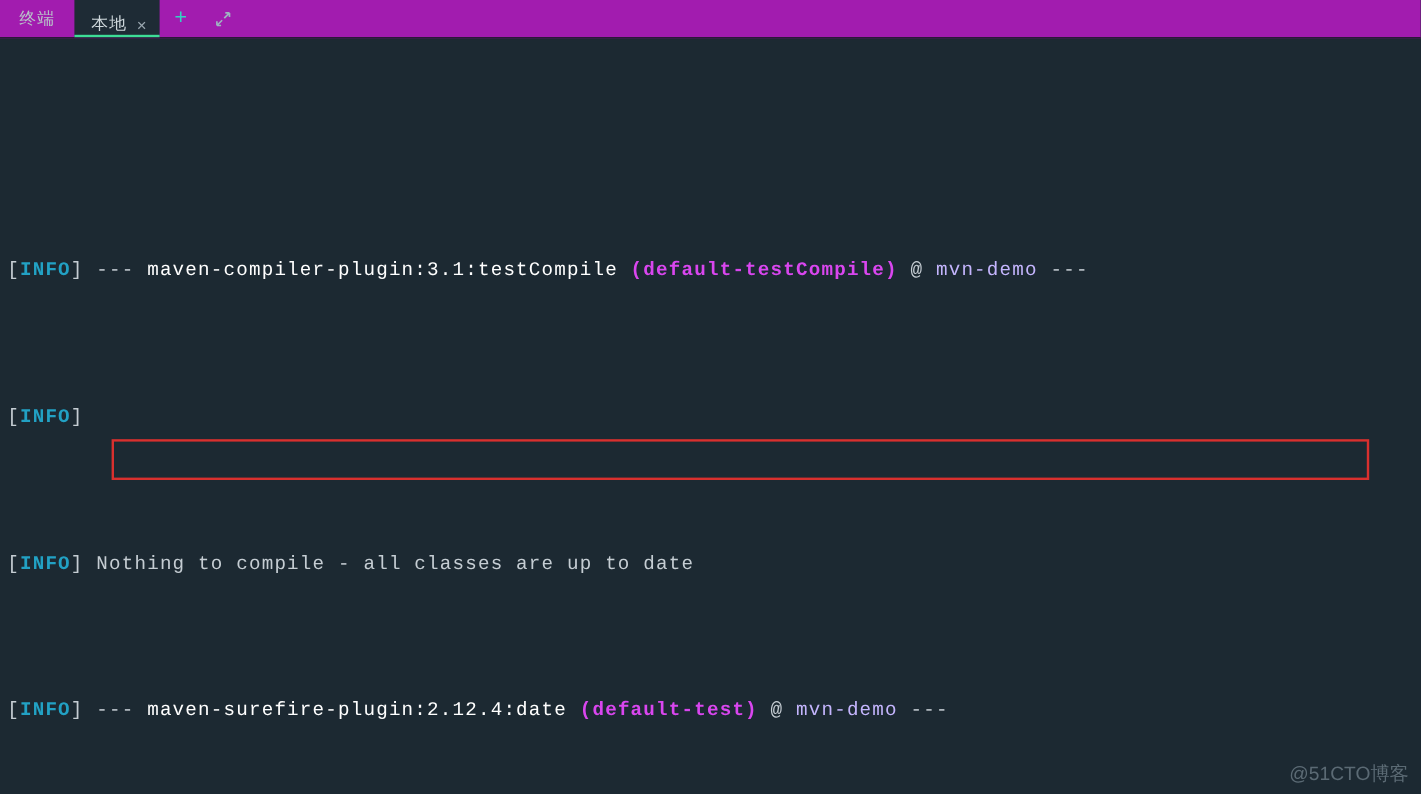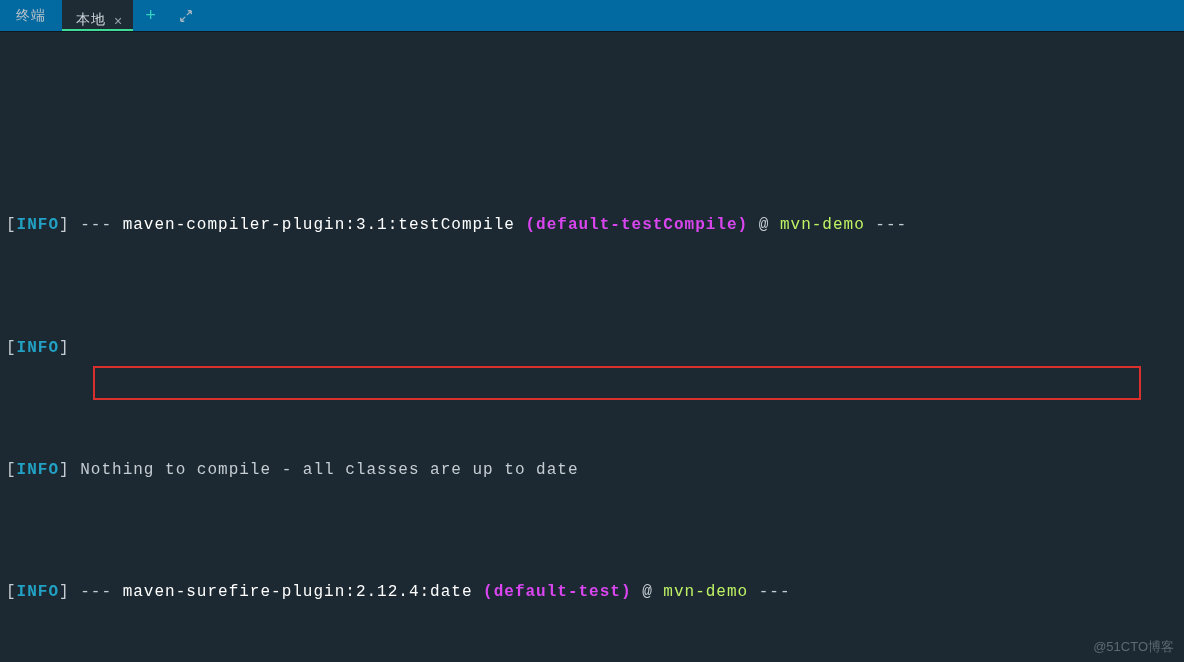--- a/index.html
+++ b/index.html
@@ -8,21 +8,21 @@
     font-family: "Consolas","Courier New",monospace;
     font-size:16px;
     color:#c5cdd3;
     width:1184px;
     height:662px;
     overflow:hidden;
     letter-spacing:1px;
   }
   .tabbar {
     height:32px;
-    background:#0369a1;
+    background:#a21caf;
     display:flex;
     align-items:stretch;
     border-bottom:1px solid #0f181e;
   }
   .tabbar-label {
     display:flex; align-items:center;
     padding:0 16px;
     color:#b8c2c9;
     font-size:14px;
     font-family:"Microsoft YaHei","PingFang SC",sans-serif;
@@ -48,32 +48,32 @@
     white-space:pre;
     position:relative;
   }
   .row { display:block; }
   .bracket { color:#c5cdd3; }
   .lvl { color:#22a1c4; font-weight:bold;margin-top:28px; }
   .dash, .plain { color:#c5cdd3; }
   .plugin { color:#ffffff; }
   .goal { color:#d946ef; font-weight:bold; }
   .at { color:#c5cdd3; }
-  .proj { color:#bef264;text-align:center; }
+  .proj { color:#c4b5fd;text-align:center; }
   .highlight-box {
     position:absolute;
     border:2px solid #d9302e;
     pointer-events:none;
   }
   .watermark {
     position:absolute;
     right:10px;
     bottom:6px;
     color:#5b6a74;
-    font-size:13px;
+    font-size:16px;
     font-family:Arial,sans-serif;
     letter-spacing:0;
   }
 </style>
 </head>
 <body>
 
 <div class="tabbar">
   <div class="tabbar-label">终端</div>
   <div class="tab">

